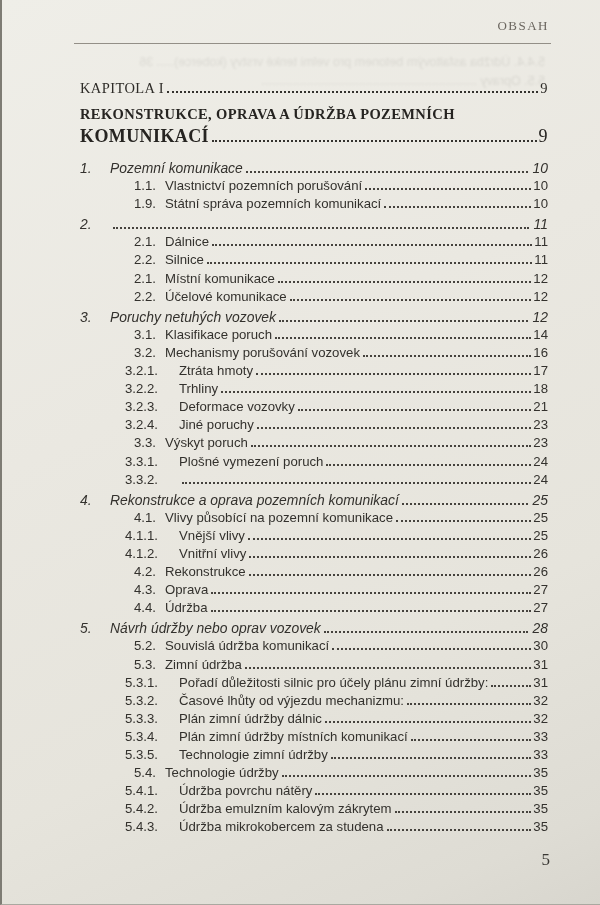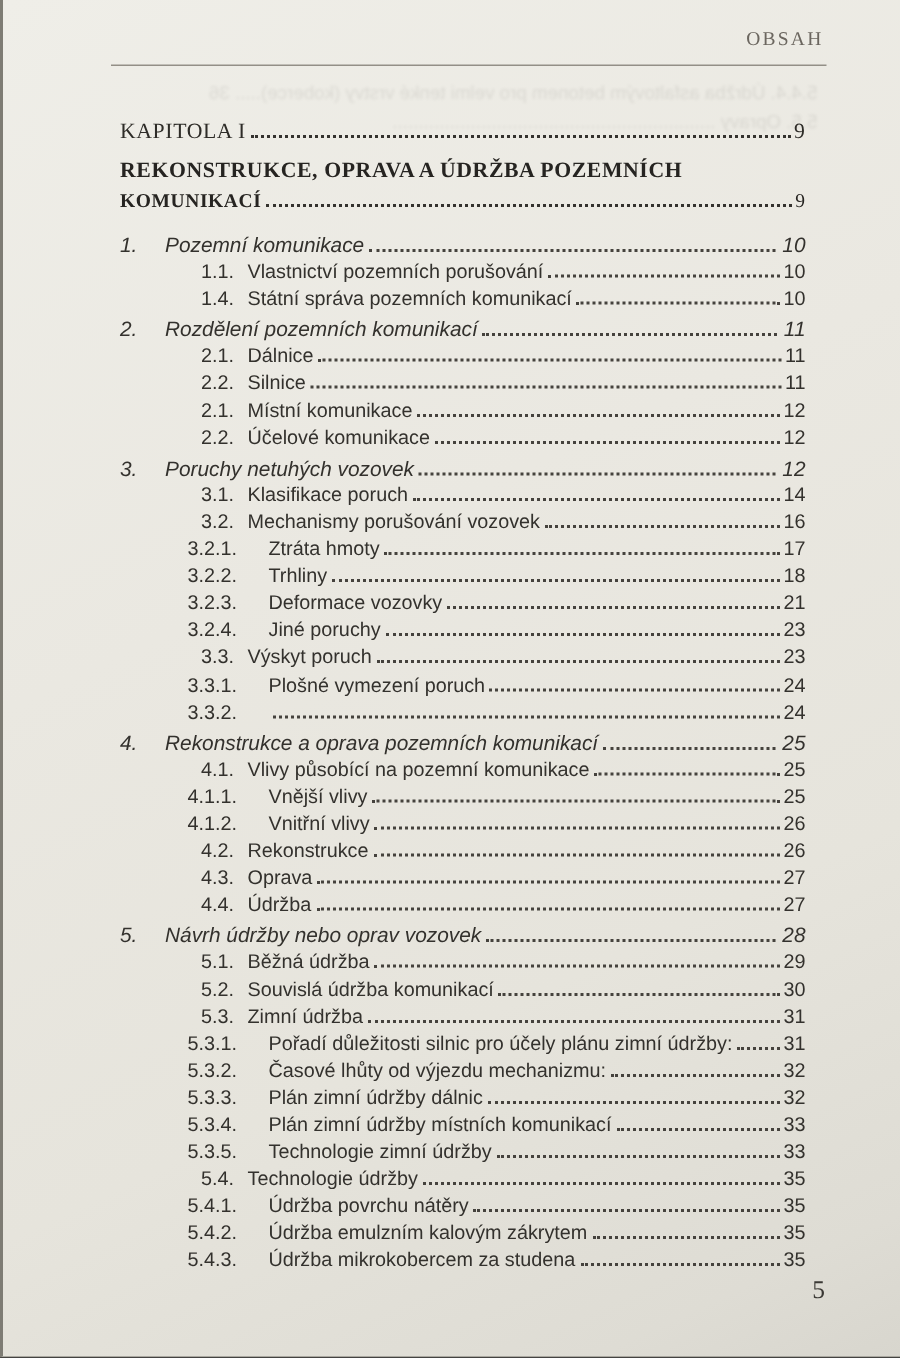--- a/index.html
+++ b/index.html
@@ -26,21 +26,21 @@
   .ghost{
     position:absolute;left:80px;right:55px;
     transform:scaleX(-1);
     filter:blur(1.1px);
     opacity:0.12;
     color:#55524c;
     font-size:12.5px;
     white-space:nowrap;overflow:hidden;
     pointer-events:none;
   }
-  .content{position:absolute;left:78px;right:63px;top:80px;}
+  .content{position:absolute;left:78px;right:52px;top:80px;}
   .row{display:flex;align-items:baseline;}
   .leader{
     flex:1;
     border-bottom:2px dotted #45423d;
     margin:0 2px 3px 3px;
     min-width:10px;
   }
   
   .kapitola-row{
     font-family:"Liberation Serif",serif;
@@ -48,21 +48,21 @@
     margin-bottom:9px;
   }
   .kapitola-row .leader{border-bottom-color:#34322e;margin-bottom:2px;}
   .chapter-title-line1{
     font-family:"Liberation Serif",serif;
     font-weight:bold;font-size:14.5px;letter-spacing:0.4px;color:#262421;
     margin-bottom:3px;
   }
   .chapter-title-row{
     font-family:"Liberation Serif",serif;
-    font-weight:bold;font-size:13px;letter-spacing:0.4px;color:#262421;
+    font-weight:bold;font-size:18px;letter-spacing:0.4px;color:#262421;
     margin-bottom:13px;
   }
   .chapter-title-row .leader{border-bottom-color:#34322e;font-weight:normal;margin-bottom:2px;}
   .chapter-title-row .pagenum,.kapitola-row .pagenum{font-weight:normal;}
   
   .toc .row{height:18.1px;font-size:13.2px;}
   .toc .row.lvl1{
     font-style:italic;font-size:13.9px;margin-top:2px;
   }
   .toc .row.lvl1 .num{width:30px;}
@@ -116,28 +116,27 @@
           <span class="leader"></span>
           <span class="pagenum">10</span>
         </div>
         <div class="row lvl2">
           <span class="num">1.1.</span>
           <span class="title-text">Vlastnictví pozemních porušování</span>
           <span class="leader"></span>
           <span class="pagenum">10</span>
         </div>
         <div class="row lvl2">
-          <span class="num">1.4.</span>
+          <span class="num">1.9.</span>
           <span class="title-text">Státní správa pozemních komunikací</span>
           <span class="leader"></span>
           <span class="pagenum">10</span>
         </div>
         <div class="row lvl1">
           <span class="num">2.</span>
-          <span class="title-text">Rozdělení pozemních komunikací</span>
           <span class="leader"></span>
           <span class="pagenum">11</span>
         </div>
         <div class="row lvl2">
           <span class="num">2.1.</span>
           <span class="title-text">Dálnice</span>
           <span class="leader"></span>
           <span class="pagenum">11</span>
         </div>
         <div class="row lvl2">
@@ -259,26 +258,20 @@
           <span class="leader"></span>
           <span class="pagenum">27</span>
         </div>
         <div class="row lvl1">
           <span class="num">5.</span>
           <span class="title-text">Návrh údržby nebo oprav vozovek</span>
           <span class="leader"></span>
           <span class="pagenum">28</span>
         </div>
         <div class="row lvl2">
-          <span class="num">5.1.</span>
-          <span class="title-text">Běžná údržba</span>
-          <span class="leader"></span>
-          <span class="pagenum">29</span>
-        </div>
-        <div class="row lvl2">
           <span class="num">5.2.</span>
           <span class="title-text">Souvislá údržba komunikací</span>
           <span class="leader"></span>
           <span class="pagenum">30</span>
         </div>
         <div class="row lvl2">
           <span class="num">5.3.</span>
           <span class="title-text">Zimní údržba</span>
           <span class="leader"></span>
           <span class="pagenum">31</span>

